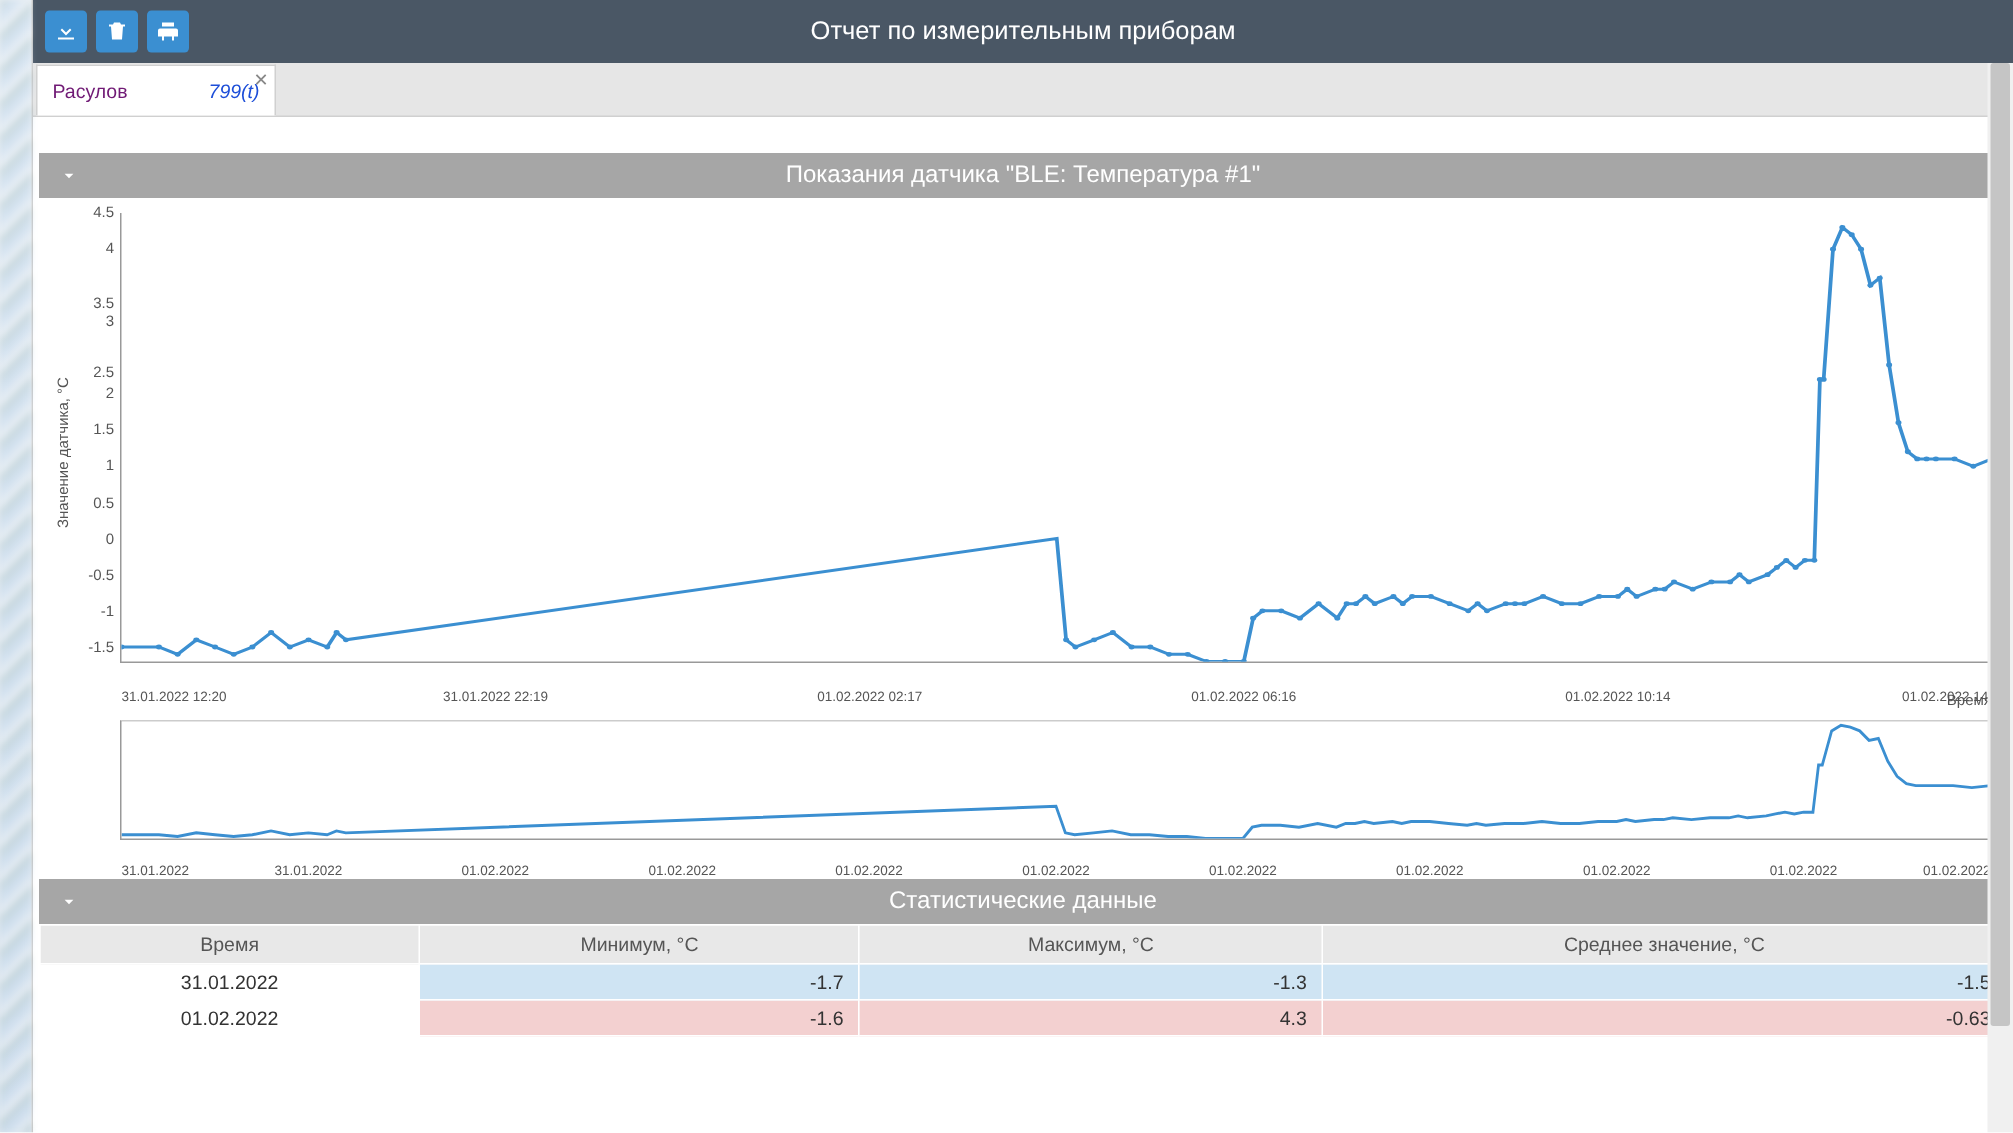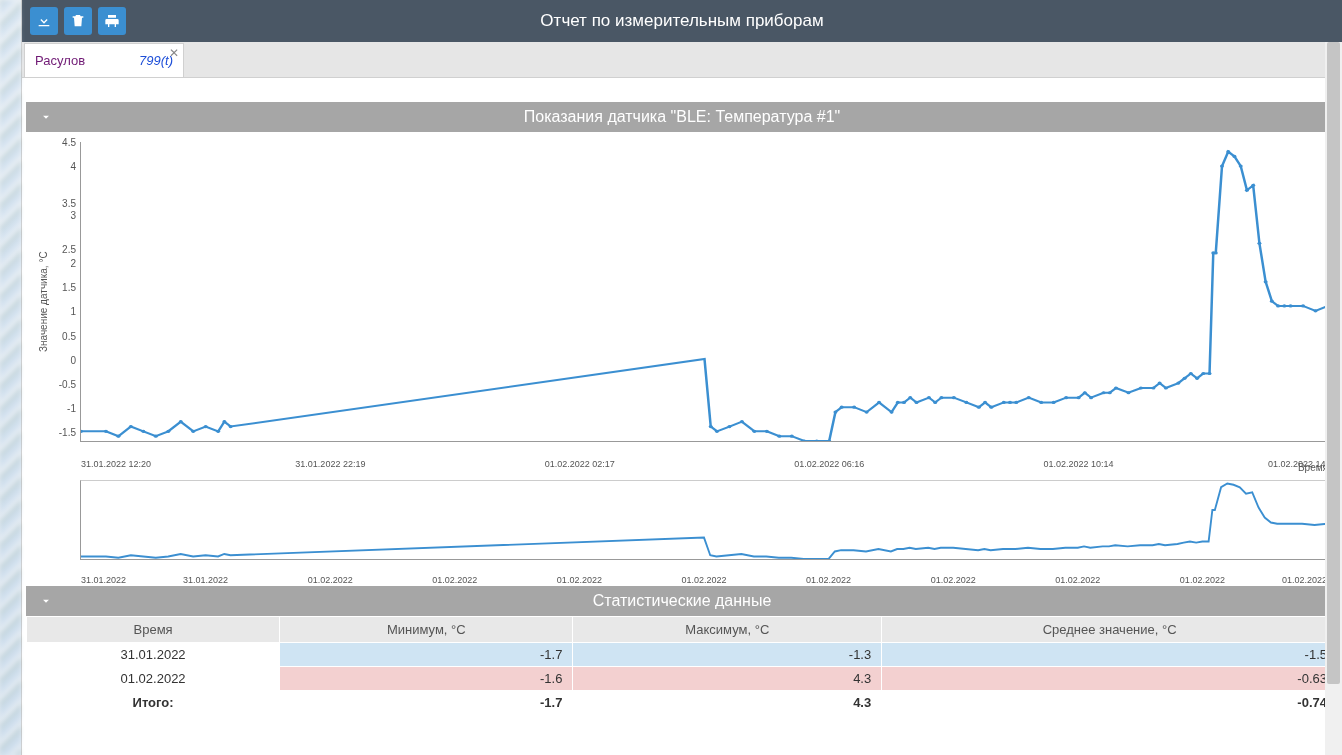--- a/index.html
+++ b/index.html
@@ -269,26 +269,20 @@
               <td class="val">-1.7</td>
               <td class="val">-1.3</td>
               <td class="val">-1.5</td>
             </tr>
             <tr class="row-pink">
               <td class="date-cell">01.02.2022</td>
               <td class="val">-1.6</td>
               <td class="val">4.3</td>
               <td class="val">-0.63</td>
             </tr>
-            <tr class="row-total">
-              <td class="date-cell">Итого:</td>
-              <td class="val">-1.7</td>
-              <td class="val">4.3</td>
-              <td class="val">-0.74</td>
-            </tr>
           </tbody>
       </table>
     </div>
   </div>
 </div>
 
 <div class="right-scroll">
   <div class="thumb"></div>
 </div>
 

